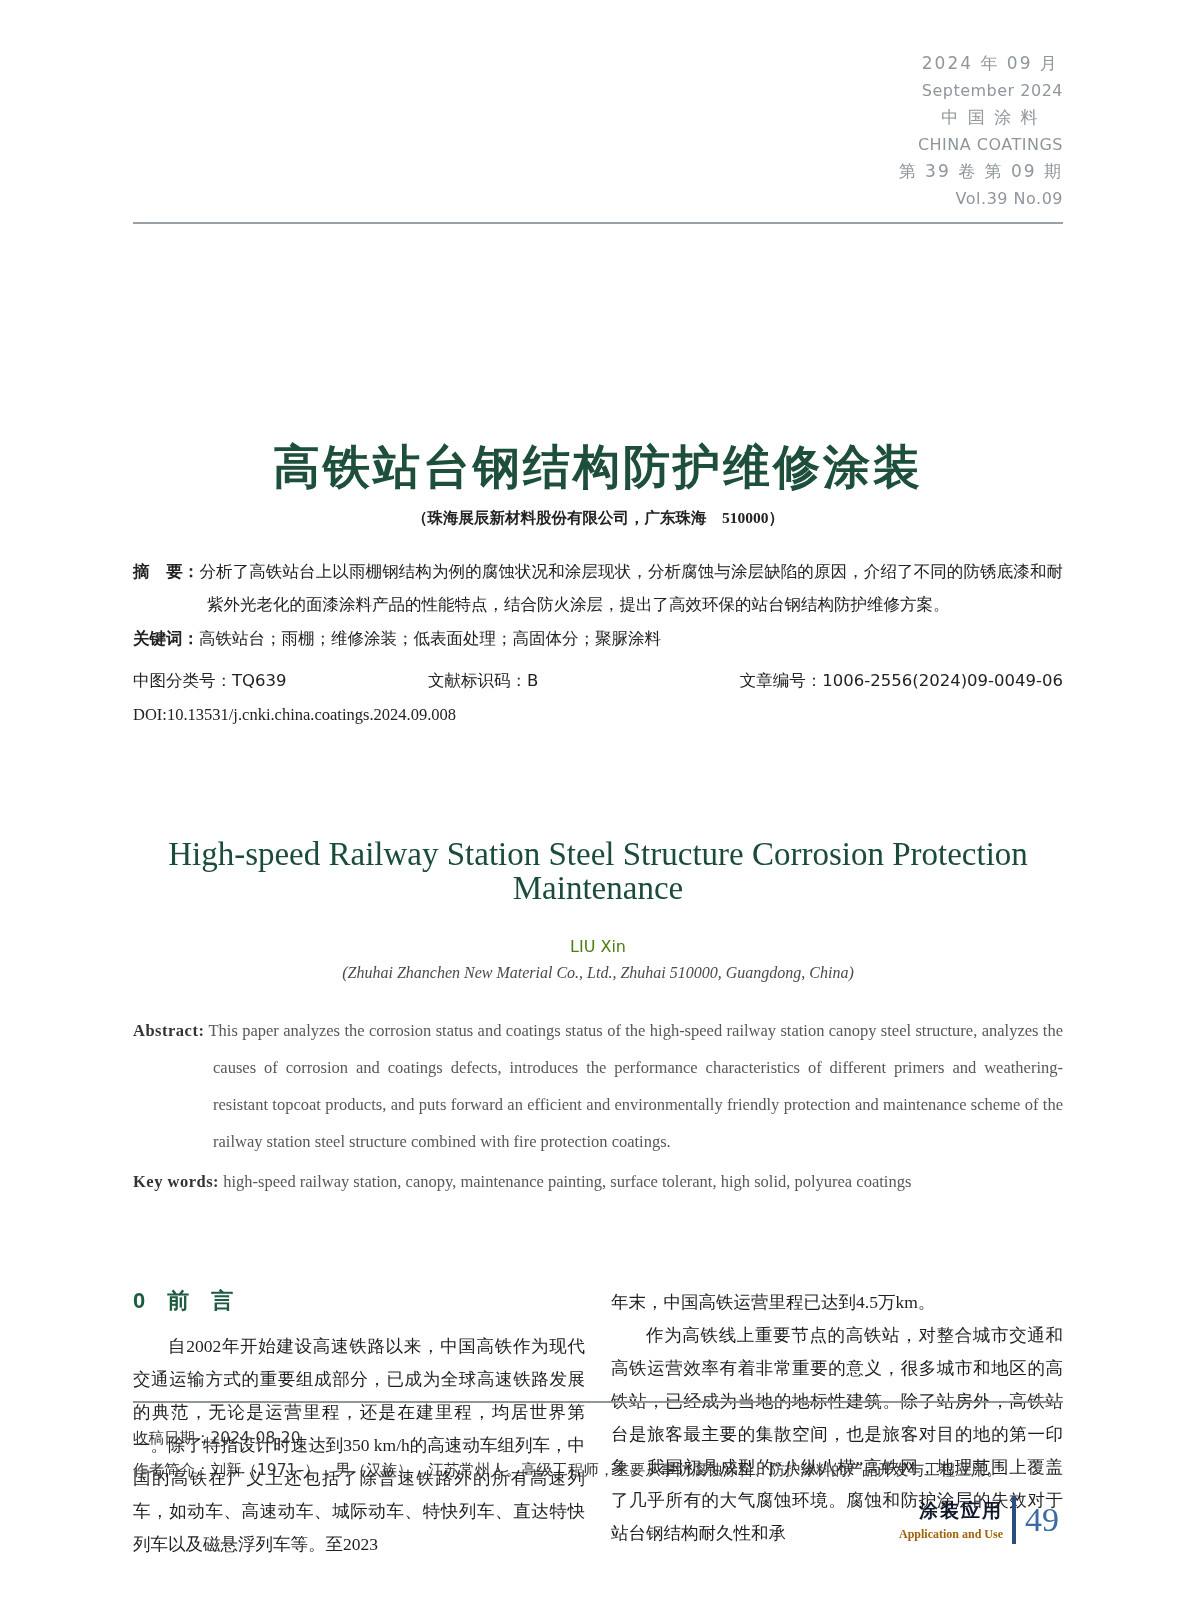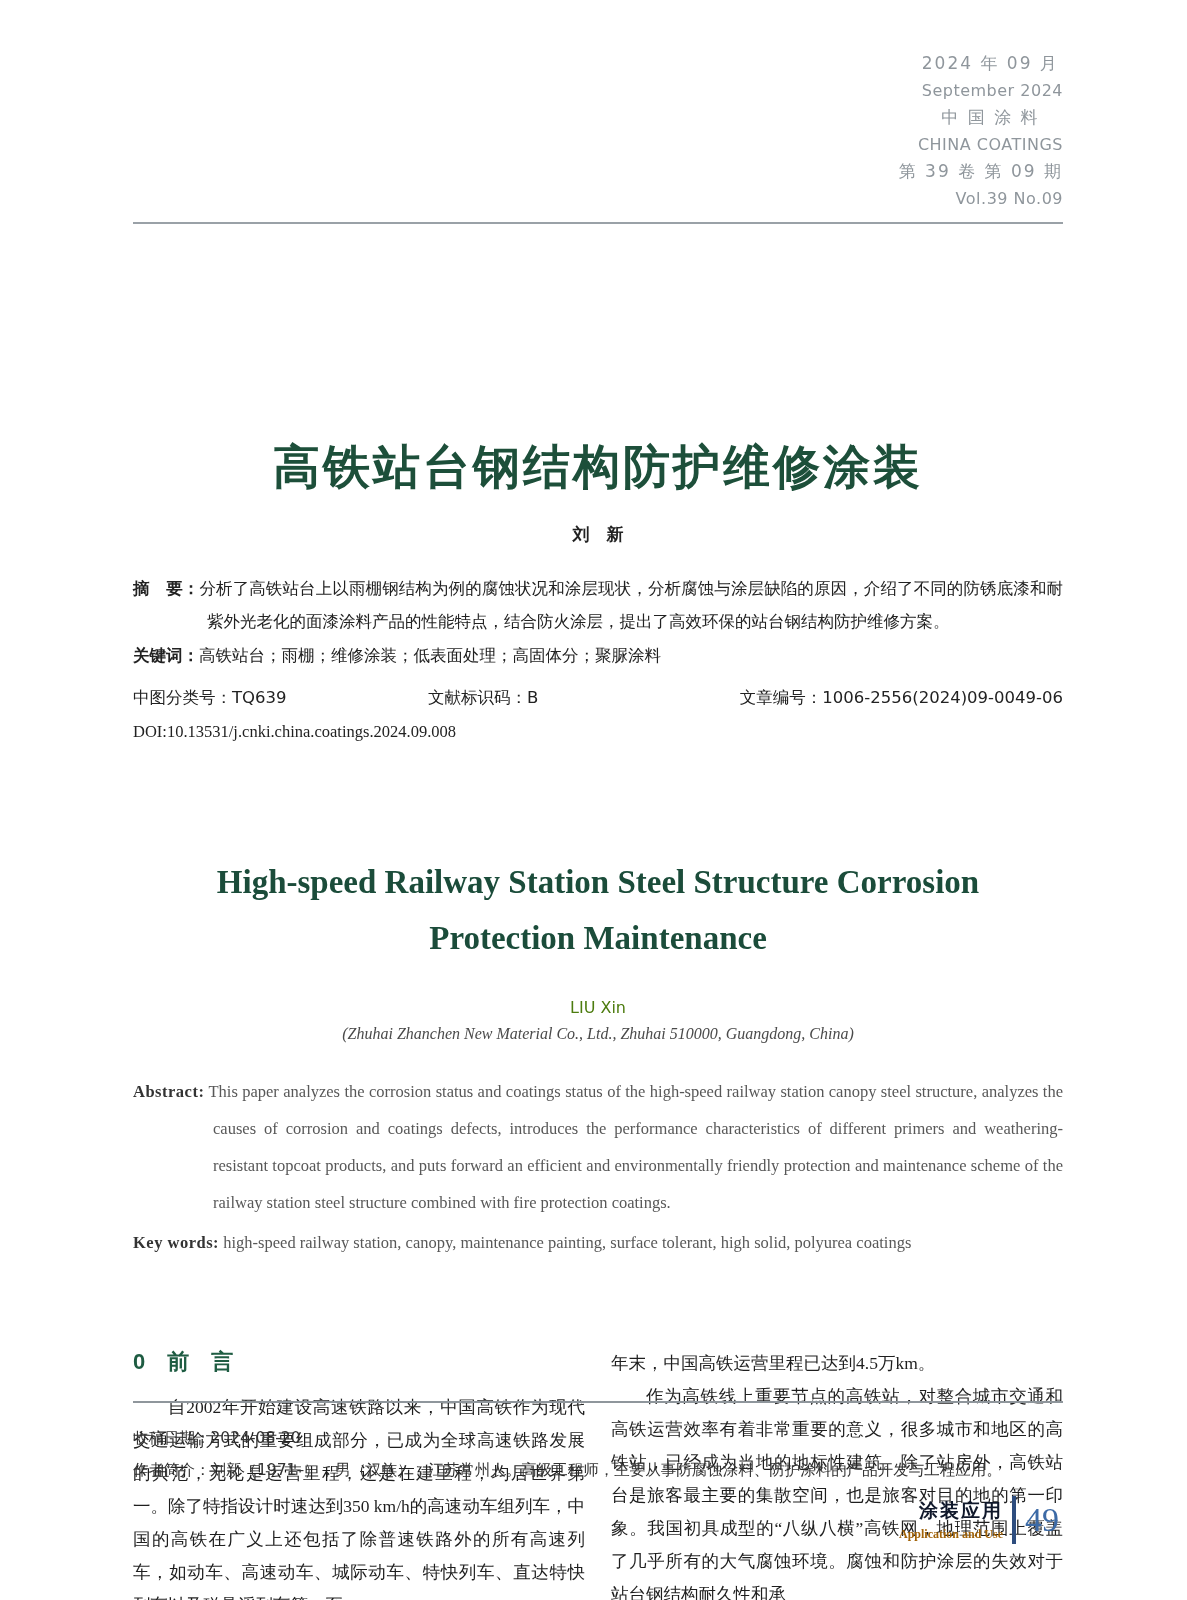--- a/index.html
+++ b/index.html
@@ -84,22 +84,22 @@
     font-size: 16.5px;
     font-family: "Liberation Serif", "DejaVu Serif", serif;
     color: #222;
   }
 
   
   .title-en {
     margin-top: 112px;
     text-align: center;
     font-size: 33px;
-    line-height: 56px;
-    font-weight: bold;
+    line-height: 34px;
+    font-weight: normal;
     color: #1b4c3a;
     font-family: "Liberation Serif", "DejaVu Serif", serif;
     max-width: 880px;
     margin-left: auto;
     margin-right: auto;
   }
   .author-en {
     margin-top: 32px;
     text-align: center;
     font-size: 16px;
@@ -212,21 +212,21 @@
         <div class="cn">中 国 涂 料</div>
         <div class="en">CHINA COATINGS</div>
       </div>
       <div class="cell c-right">
         <div class="cn">第 39 卷  第 09 期</div>
         <div class="en">Vol.39  No.09</div>
       </div>
     </div>
 
     <h1 class="title-cn">高铁站台钢结构防护维修涂装</h1>
-    <div class="author-cn">刘　新</div>
+    <div class="affil-cn">（珠海展辰新材料股份有限公司，广东珠海　510000）</div>
 
     <div class="abs-cn">
       <p class="hang-cn"><span class="lbl">摘　要：</span><span>分析了高铁站台上以雨棚钢结构为例的腐蚀状况和涂层现状，分析腐蚀与涂层缺陷的原因，介绍了不同的防锈底漆和耐紫外光老化的面漆涂料产品的性能特点，结合防火涂层，提出了高效环保的站台钢结构防护维修方案。</span></p>
       <p class="hang-cn kw-cn"><span class="lbl">关键词：</span><span>高铁站台；雨棚；维修涂装；低表面处理；高固体分；聚脲涂料</span></p>
     </div>
 
     <div class="meta-row">
       <span>中图分类号：TQ639</span>
       <span class="m-mid">文献标识码：B</span>
       <span>文章编号：1006-2556(2024)09-0049-06</span>

